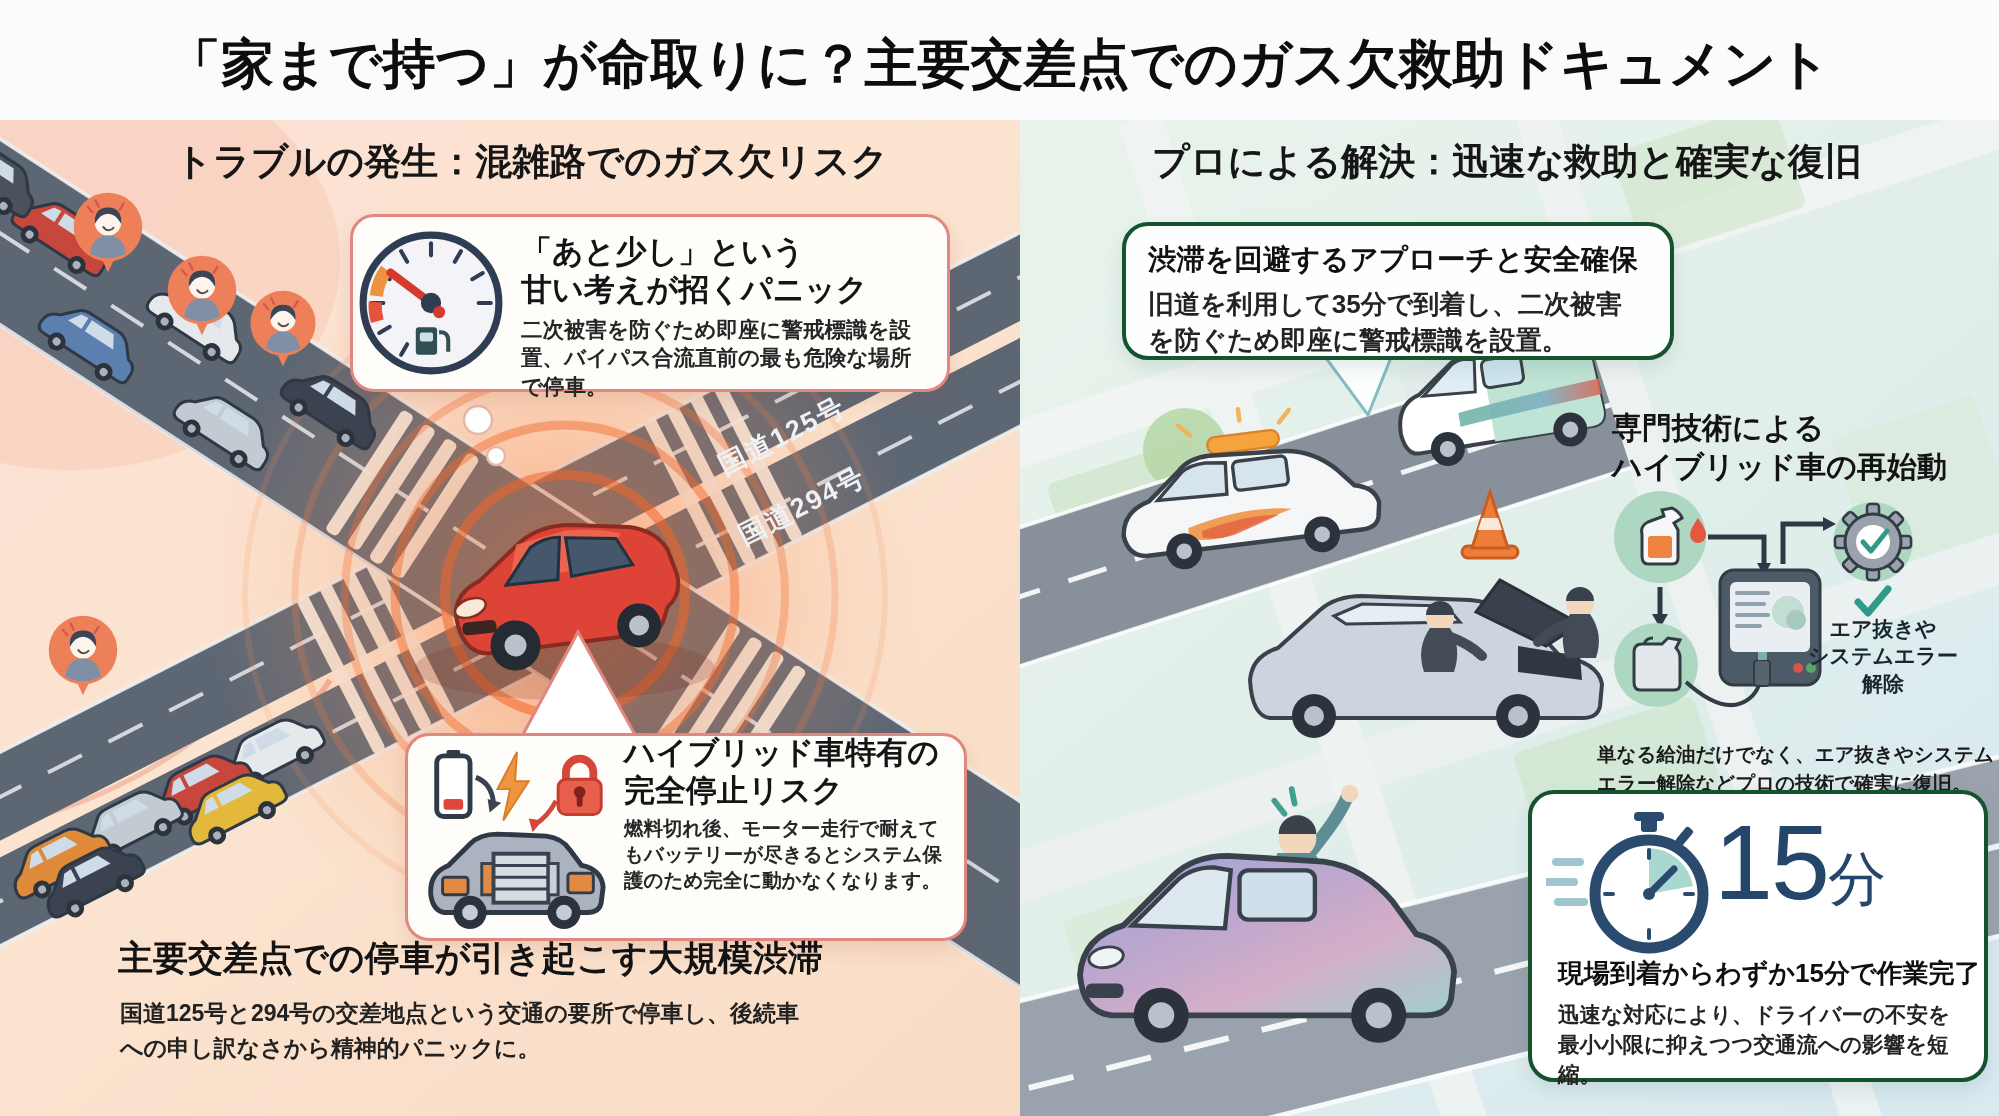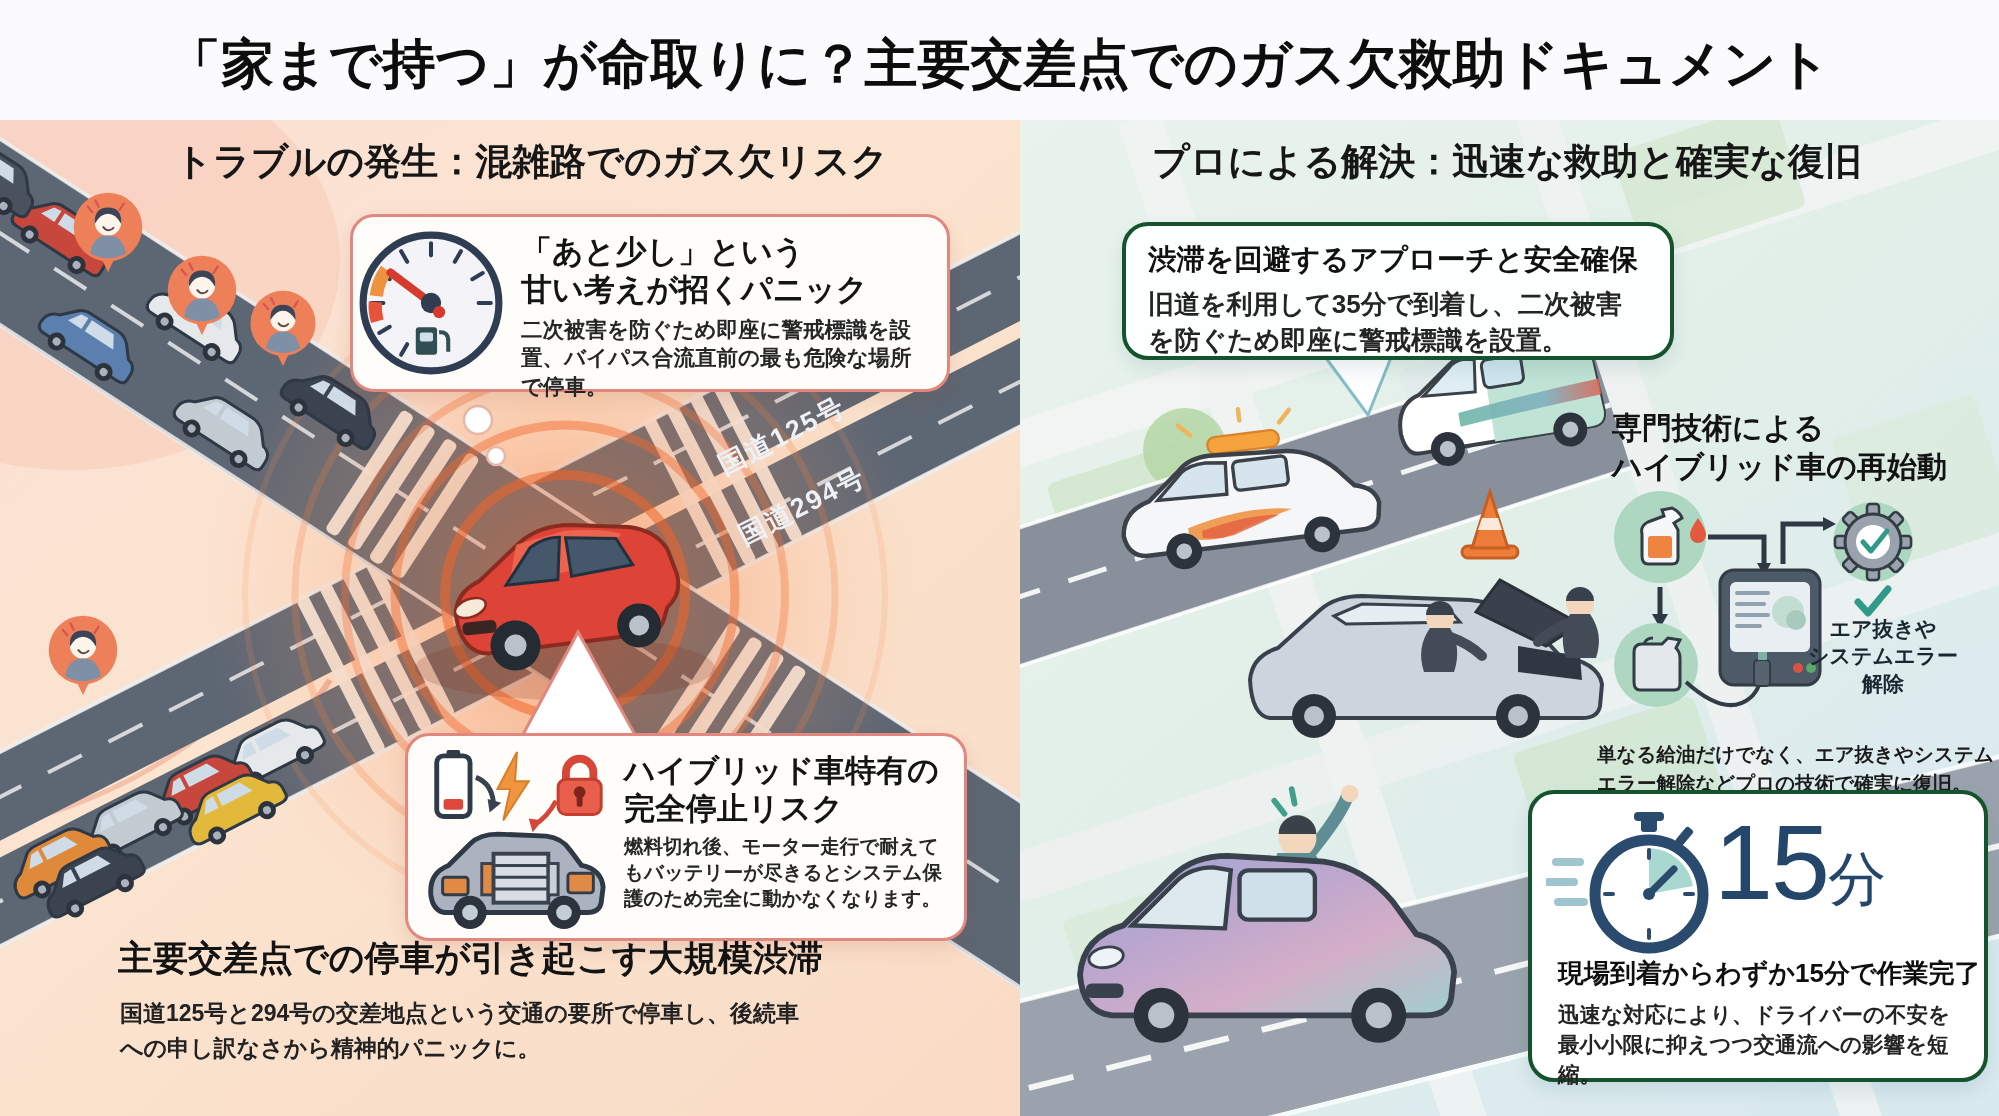--- a/index.html
+++ b/index.html
@@ -16,21 +16,21 @@
   .left-h{left:175px;top:17px;}
   .right-h{left:132px;top:17px;}
   .callout{position:absolute;background:#fffdfa;box-sizing:border-box;}
   .warm{border:3px solid #e0887f;border-radius:24px;box-shadow:0 8px 18px rgba(150,80,50,.14);}
   .cool{border:4px solid #14532d;border-radius:26px;box-shadow:0 8px 18px rgba(40,90,100,.12);}
   .panic{left:350px;top:94px;width:600px;height:178px;padding:16px 20px 10px 168px;}
   .gauge{position:absolute;left:2px;top:10px;}
   .c-title{font-size:31px;font-weight:900;color:#141414;line-height:1.22;}
   .c-title span{display:block;white-space:nowrap;}
   .c-body{margin:7px 0 0 0;font-size:21.5px;font-weight:700;color:#262626;line-height:1.34;}
-  .hybrid{left:405px;top:613px;width:562px;height:208px;padding:16px 14px 10px 216px;}
+  .hybrid{left:405px;top:613px;width:562px;height:208px;padding:0 14px 10px 216px;font-family:Liberation Mono, monospace;}
   .hybrid .c-body{font-size:19.5px;margin-top:5px;line-height:1.35;}
   .hicons{position:absolute;left:10px;top:12px;}
   .roadlabel{position:absolute;color:#eef1f5;font-size:27px;font-weight:700;letter-spacing:2px;
              white-space:nowrap;transform:translate(-50%,-50%) rotate(-27deg);}
   .r1{left:782px;top:316px;}
   .r2{left:802px;top:386px;}
   .footnote{position:absolute;left:118px;top:815px;width:740px;}
   .fn-h{font-size:35px;font-weight:900;color:#131313;white-space:nowrap;}
   .fn-b{margin:14px 0 0 2px;font-size:23px;font-weight:700;color:#222;line-height:1.5;width:700px;}
   .approach{left:102px;top:102px;width:552px;height:138px;padding:15px 20px 10px 22px;background:#fdfefe;}

